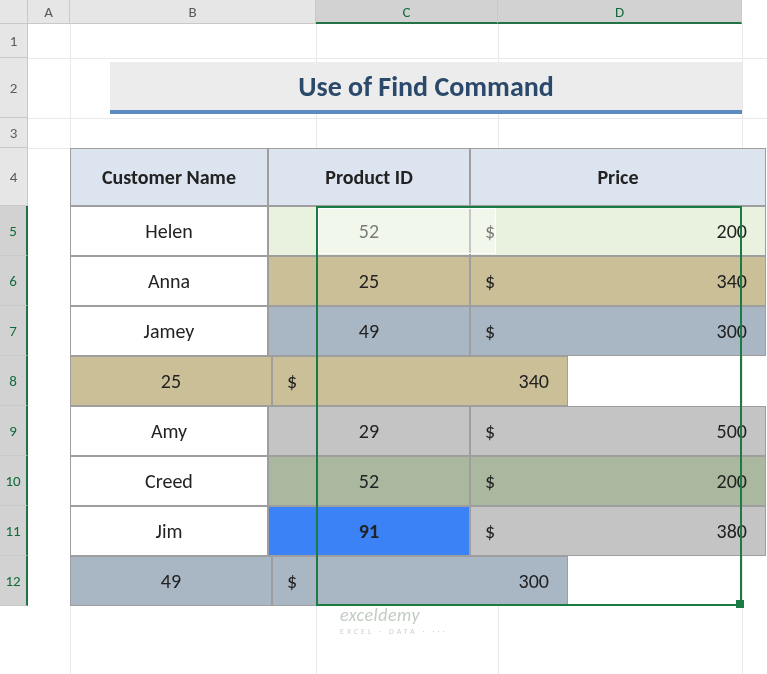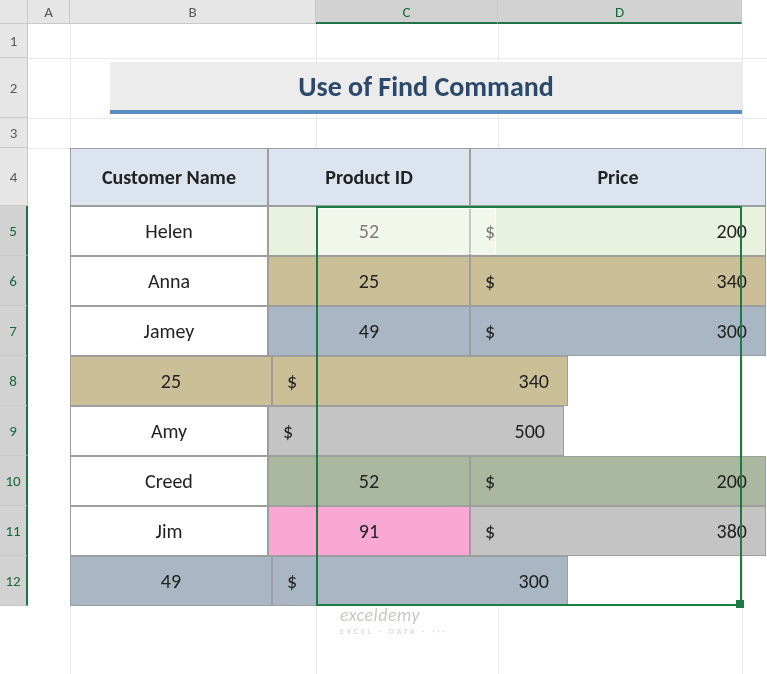--- a/index.html
+++ b/index.html
@@ -226,36 +226,37 @@
           </div>
           <div class="drow">
             <div class="dcell wC hD" style="background: rgb(202, 191, 151);">25</div>
             <div class="dcell wD hD currency" style="background: rgb(202, 191, 151);">
               <span class="csym">$</span>
               <span class="cval">340</span>
             </div>
           </div>
           <div class="drow">
             <div class="dcell wB hD">Amy</div>
+            <div class="dcell wC hD" style="background: rgb(196, 196, 196);">29</div>
             <div class="dcell wD hD currency" style="background: rgb(196, 196, 196);">
               <span class="csym">$</span>
               <span class="cval">500</span>
             </div>
           </div>
           <div class="drow">
             <div class="dcell wB hD">Creed</div>
             <div class="dcell wC hD" style="background: rgb(169, 184, 159);">52</div>
             <div class="dcell wD hD currency" style="background: rgb(169, 184, 159);">
               <span class="csym">$</span>
               <span class="cval">200</span>
             </div>
           </div>
           <div class="drow">
             <div class="dcell wB hD">Jim</div>
-            <div class="dcell wC hD" style="background: #f9a8d4;">91</div>
+            <div class="dcell wC hD" style="background: #3b82f6; font-weight: bold;">91</div>
             <div class="dcell wD hD currency" style="background: rgb(196, 196, 196);">
               <span class="csym">$</span>
               <span class="cval">380</span>
             </div>
           </div>
           <div class="drow">
             <div class="dcell wC hD" style="background: rgb(169, 182, 196);">49</div>
             <div class="dcell wD hD currency" style="background: rgb(169, 182, 196);">
               <span class="csym">$</span>
               <span class="cval">300</span>

